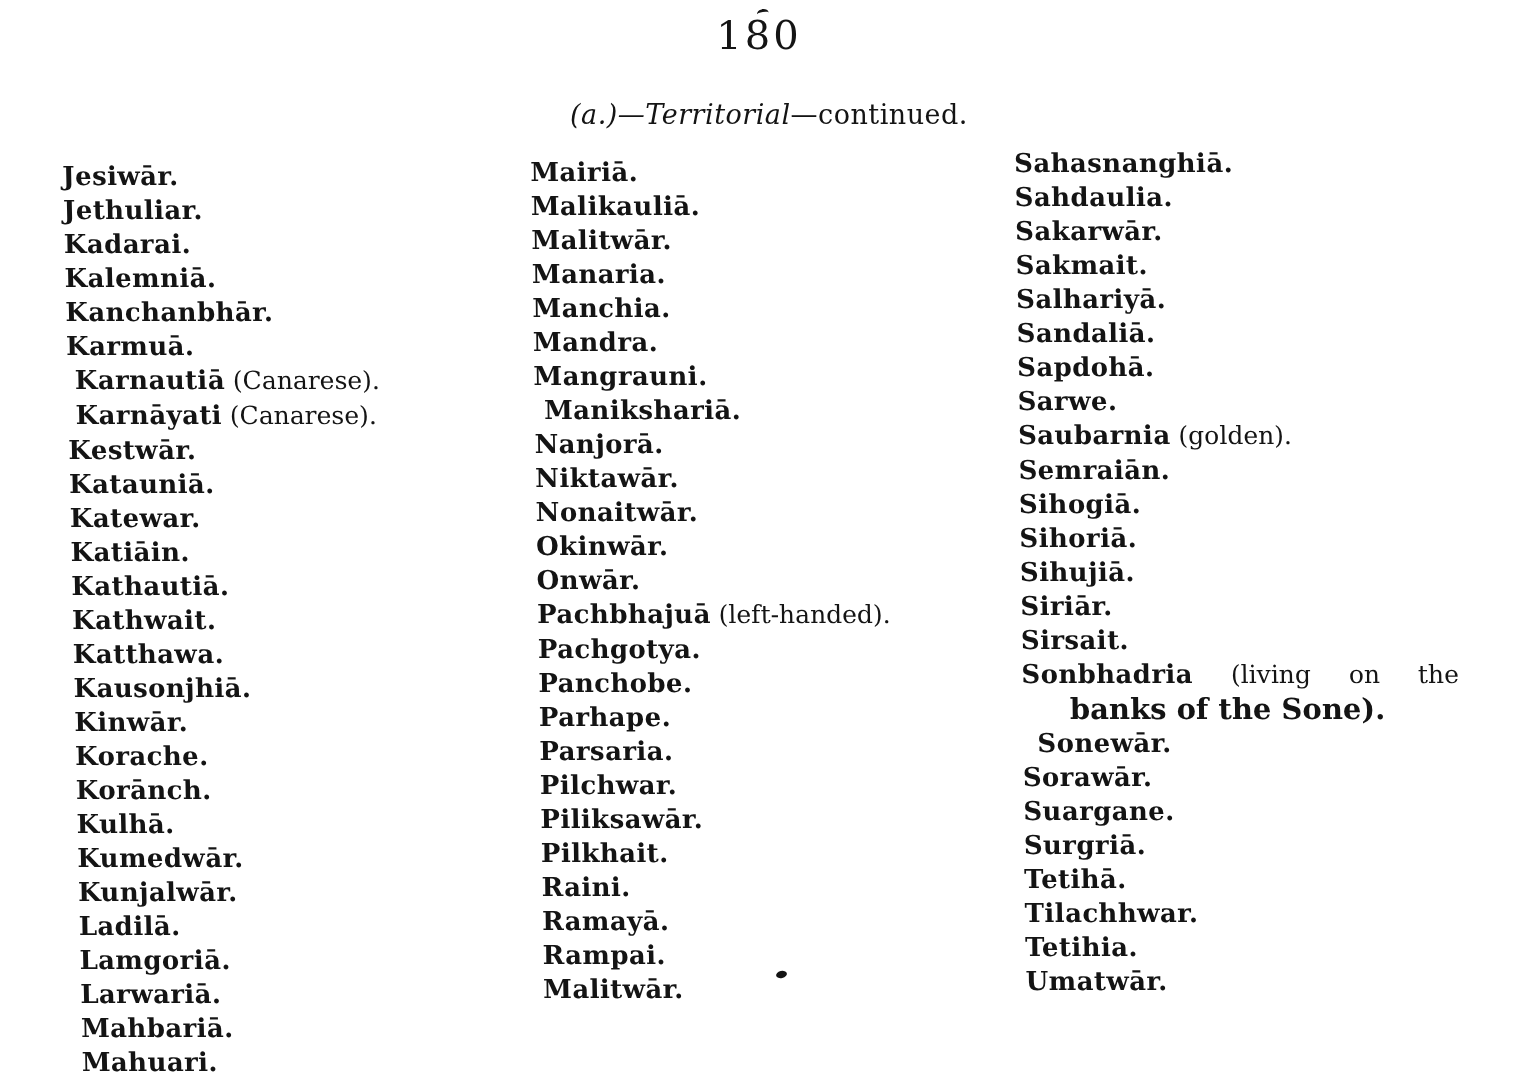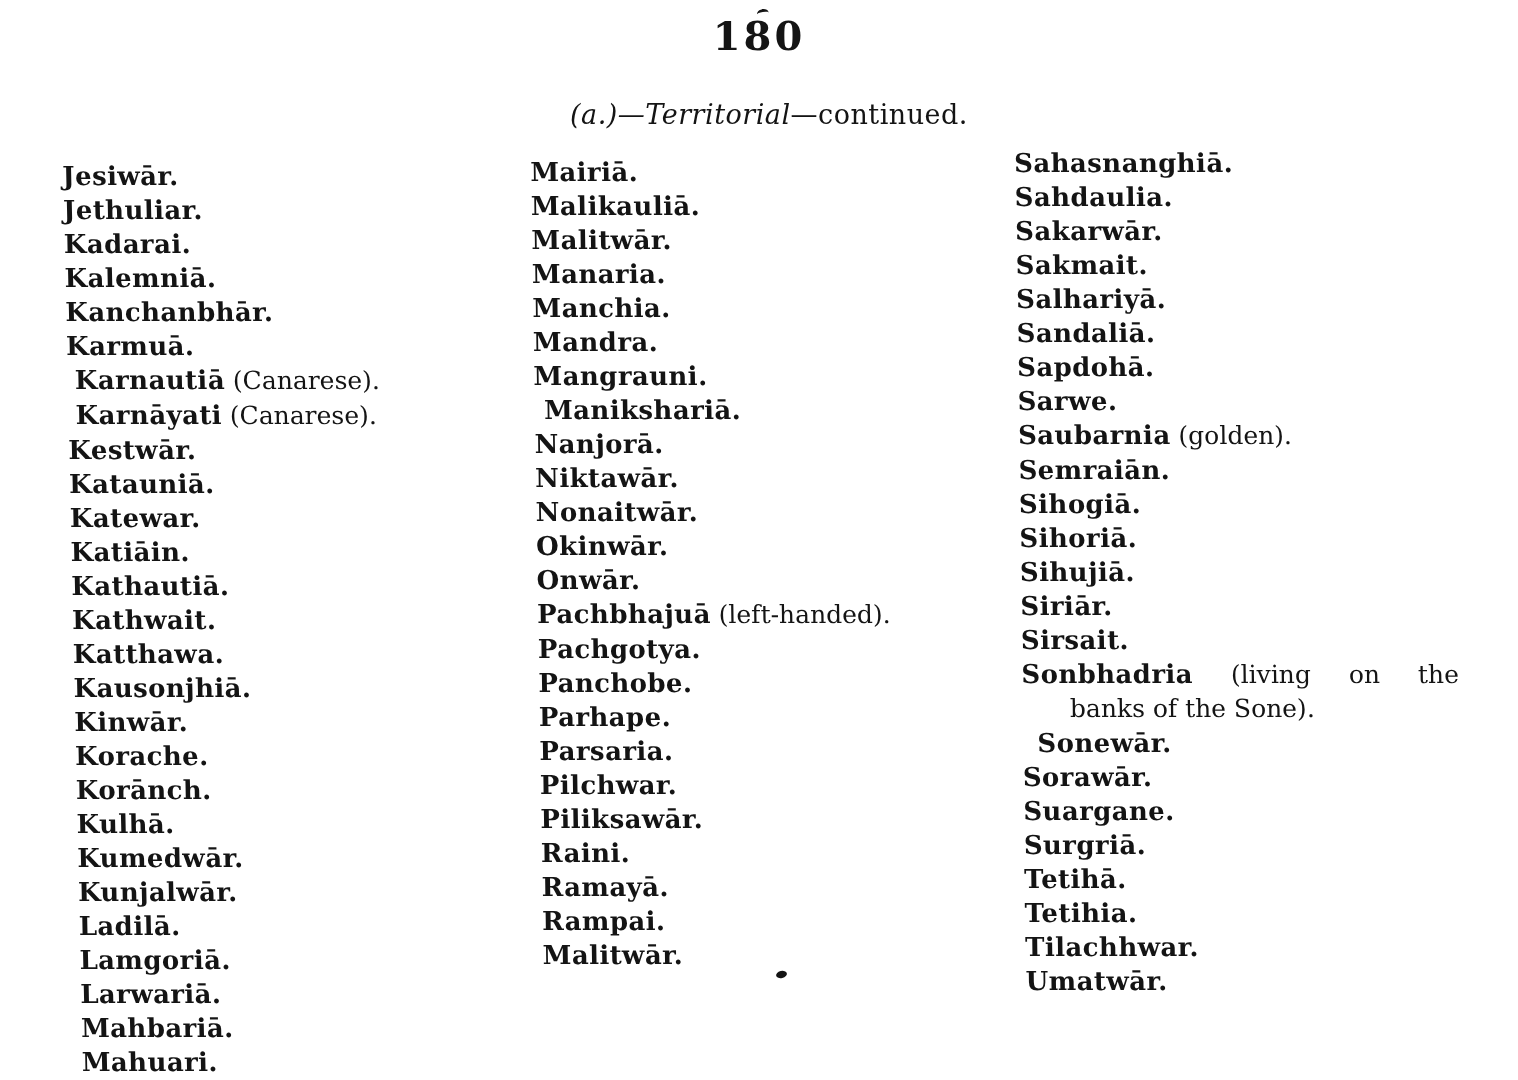--- a/index.html
+++ b/index.html
@@ -15,21 +15,21 @@
     font-family: "DejaVu Serif", serif;
     color: #141414;
   }
   .page-number {
     position: absolute;
     top: 12px;
     left: 0;
     width: 100%;
     text-align: center;
     font-size: 40px;
-    font-weight: bold;
+    font-weight: normal;
     letter-spacing: 3px;
   }
   .mark8 {
     position: absolute;
     top: 9px;
     left: 757px;
     width: 12px;
     height: 6px;
     border-top: 3px solid #141414;
     border-radius: 50% 50% 0 0;
@@ -56,22 +56,22 @@
   #col1 { left: 62px;   top: 159px; width: 468px; transform: skewX(1.25deg); }
   #col2 { left: 530px;  top: 155px; width: 482px; transform: skewX(0.9deg); }
   #col3 { left: 1014px; top: 146px; width: 482px; transform: skewX(0.8deg); }
   .entry { white-space: nowrap; }
   .entry-note {
     font-weight: normal;
     font-size: 25px;
     letter-spacing: 0;
   }
   .entry-note2 {
-    font-weight: normal;
-    font-size: 25px;
+    font-weight: bold;
+    font-size: 29px;
     letter-spacing: 0;
     margin-left: 48px;
     white-space: nowrap;
   }
   
   .spread .line1 { word-spacing: 30px; }
   
   #col1 .entry:nth-child(7),
   #col1 .entry:nth-child(8) { margin-left: 8px; }
   #col2 .entry:nth-child(8) { margin-left: 10px; }
@@ -141,20 +141,21 @@
     <div class="entry"><span class="line1"><span class="entry-name">Nonaitwār.</span></span></div>
     <div class="entry"><span class="line1"><span class="entry-name">Okinwār.</span></span></div>
     <div class="entry"><span class="line1"><span class="entry-name">Onwār.</span></span></div>
     <div class="entry"><span class="line1"><span class="entry-name">Pachbhajuā</span><span class="entry-note">&nbsp;(left-handed).</span></span></div>
     <div class="entry"><span class="line1"><span class="entry-name">Pachgotya.</span></span></div>
     <div class="entry"><span class="line1"><span class="entry-name">Panchobe.</span></span></div>
     <div class="entry"><span class="line1"><span class="entry-name">Parhape.</span></span></div>
     <div class="entry"><span class="line1"><span class="entry-name">Parsaria.</span></span></div>
     <div class="entry"><span class="line1"><span class="entry-name">Pilchwar.</span></span></div>
     <div class="entry"><span class="line1"><span class="entry-name">Piliksawār.</span></span></div>
+    <div class="entry"><span class="line1"><span class="entry-name">Pilkhait.</span></span></div>
     <div class="entry"><span class="line1"><span class="entry-name">Raini.</span></span></div>
     <div class="entry"><span class="line1"><span class="entry-name">Ramayā.</span></span></div>
     <div class="entry"><span class="line1"><span class="entry-name">Rampai.</span></span></div>
     <div class="entry"><span class="line1"><span class="entry-name">Malitwār.</span></span></div>
   </div>
 <div id="col3" class="col">
     <div class="entry"><span class="line1"><span class="entry-name">Sahasnanghiā.</span></span></div>
     <div class="entry"><span class="line1"><span class="entry-name">Sahdaulia.</span></span></div>
     <div class="entry"><span class="line1"><span class="entry-name">Sakarwār.</span></span></div>
     <div class="entry"><span class="line1"><span class="entry-name">Sakmait.</span></span></div>
@@ -168,18 +169,18 @@
     <div class="entry"><span class="line1"><span class="entry-name">Sihoriā.</span></span></div>
     <div class="entry"><span class="line1"><span class="entry-name">Sihujiā.</span></span></div>
     <div class="entry"><span class="line1"><span class="entry-name">Siriār.</span></span></div>
     <div class="entry"><span class="line1"><span class="entry-name">Sirsait.</span></span></div>
     <div class="entry spread" style="white-space: normal;"><span class="line1"><span class="entry-name">Sonbhadria</span><span class="entry-note">&nbsp;(living on the</span></span><div class="entry-note2">banks of the Sone).</div></div>
     <div class="entry"><span class="line1"><span class="entry-name">Sonewār.</span></span></div>
     <div class="entry"><span class="line1"><span class="entry-name">Sorawār.</span></span></div>
     <div class="entry"><span class="line1"><span class="entry-name">Suargane.</span></span></div>
     <div class="entry"><span class="line1"><span class="entry-name">Surgriā.</span></span></div>
     <div class="entry"><span class="line1"><span class="entry-name">Tetihā.</span></span></div>
+    <div class="entry"><span class="line1"><span class="entry-name">Tilachhwar.</span></span></div>
     <div class="entry"><span class="line1"><span class="entry-name">Tetihia.</span></span></div>
-    <div class="entry"><span class="line1"><span class="entry-name">Tilachhwar.</span></span></div>
     <div class="entry"><span class="line1"><span class="entry-name">Umatwār.</span></span></div>
   </div>
 
 <div class="speck"></div>
 
 </body></html>

